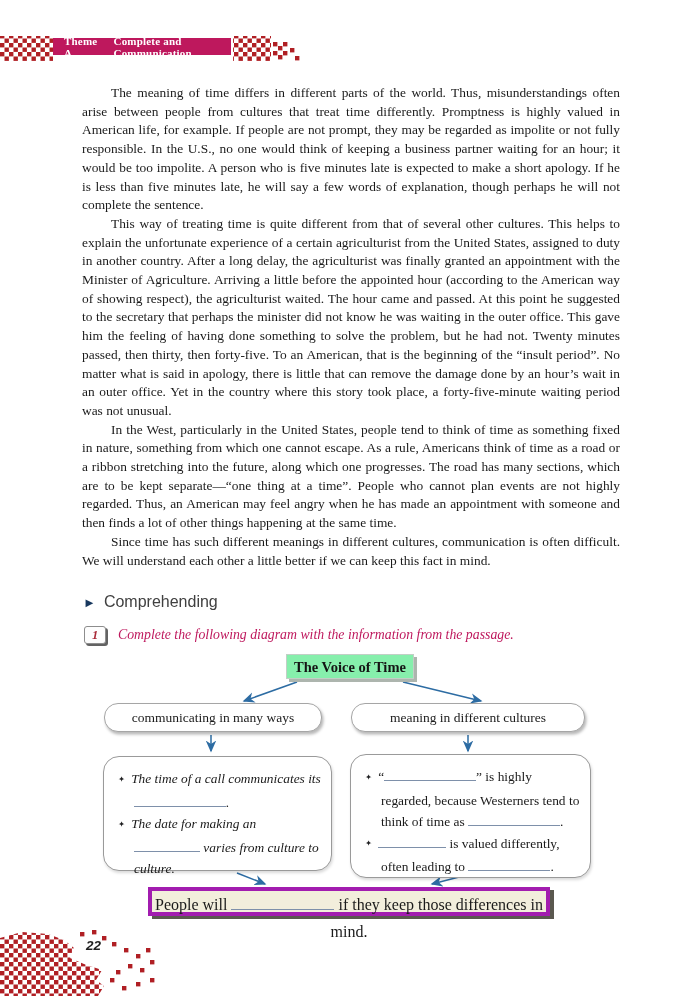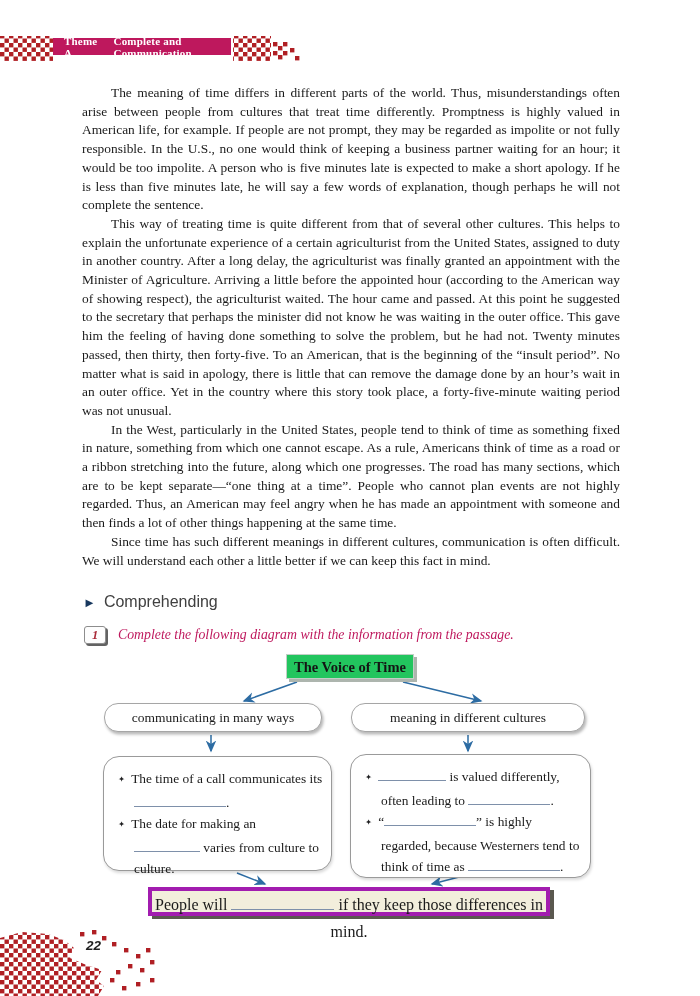--- a/index.html
+++ b/index.html
@@ -42,39 +42,39 @@
     font-size:12.5px;color:#a92a38;
   }
   .ex-text{
     margin-left:12px;font-style:italic;font-size:13.8px;color:#be185d;
   }
   
   .diagram{position:absolute;left:0;top:650px;width:700px;height:290px;}
   .arrows{position:absolute;left:0;top:0;}
   .dg-title{
     position:absolute;left:286px;top:4px;width:128px;height:25px;
-    background:#22c55e;border:1px solid #c2cfc6;box-shadow:3px 3px 0 #adb5ae;
+    background:#86efac;border:1px solid #c2cfc6;box-shadow:3px 3px 0 #adb5ae;
     text-align:center;line-height:25px;font-weight:bold;font-size:14.5px;color:#141414;
     box-sizing:border-box;
   }
   .pill{
     position:absolute;top:53px;height:29px;background:#ffffff;
     border:1px solid #a6a6a6;border-radius:14px;
     box-shadow:1.5px 2.5px 3px rgba(0,0,0,.28);
     text-align:center;line-height:27px;font-size:13.5px;box-sizing:border-box;
   }
   .pill-left{left:104px;width:218px;}
   .pill-right{left:351px;width:234px;}
   .detail{
     position:absolute;background:#ffffff;border:1px solid #9a9a9a;
     border-radius:16px;box-shadow:1px 2px 3px rgba(0,0,0,.15);
     padding:11px 6px 0 14px;box-sizing:border-box;
     font-size:13.4px;line-height:21.5px;
   }
-  .detail-left{left:103px;top:106px;width:229px;height:115px;}
+  .detail-left{left:103px;top:106px;width:229px;height:115px;font-style:italic;}
   .detail-right{left:350px;top:104px;width:241px;height:124px;}
   .pt{padding-left:16px;text-indent:-16px;}
   .blt{
     font-family:"DejaVu Sans",sans-serif;font-size:8.5px;color:#1d1d1f;
     margin-right:6px;position:relative;top:-1.5px;
   }
   .blank{
     display:inline-block;height:11px;border-bottom:1px solid #7e90aa;
   }
   .conclusion{
@@ -162,22 +162,22 @@
 
     <div class="pill pill-right">meaning in different cultures</div>
     <div class="pill pill-left">communicating in many ways</div>
 
     <div class="detail detail-left">
       <div class="pt"><span class="blt">✦</span><span>The time of a call communicates its <span class="blank" style="width: 92px;"></span>.</span></div>
       <div class="pt"><span class="blt">✦</span><span>The date for making an <span class="blank" style="width: 66px;"></span> varies from culture to culture.</span></div>
     </div>
 
     <div class="detail detail-right">
+      <div class="pt"><span class="blt">✦</span><span>“<span class="blank" style="width: 92px;"></span>” is highly regarded, because Westerners tend to think of time as <span class="blank" style="width: 92px;"></span>.</span></div>
       <div class="pt"><span class="blt">✦</span><span><span class="blank" style="width: 68px;"></span> is valued differently, often leading to <span class="blank" style="width: 82px;"></span>.</span></div>
-      <div class="pt"><span class="blt">✦</span><span>“<span class="blank" style="width: 92px;"></span>” is highly regarded, because Westerners tend to think of time as <span class="blank" style="width: 92px;"></span>.</span></div>
     </div>
 
     <div class="conclusion">
       <span>People will <span class="blank" style="width: 103px;"></span> if they keep those differences in mind.</span>
     </div>
   </div>
 
   <div class="page-num">22</div>
 
   <svg class="ftr-pattern" width="240" height="70">

